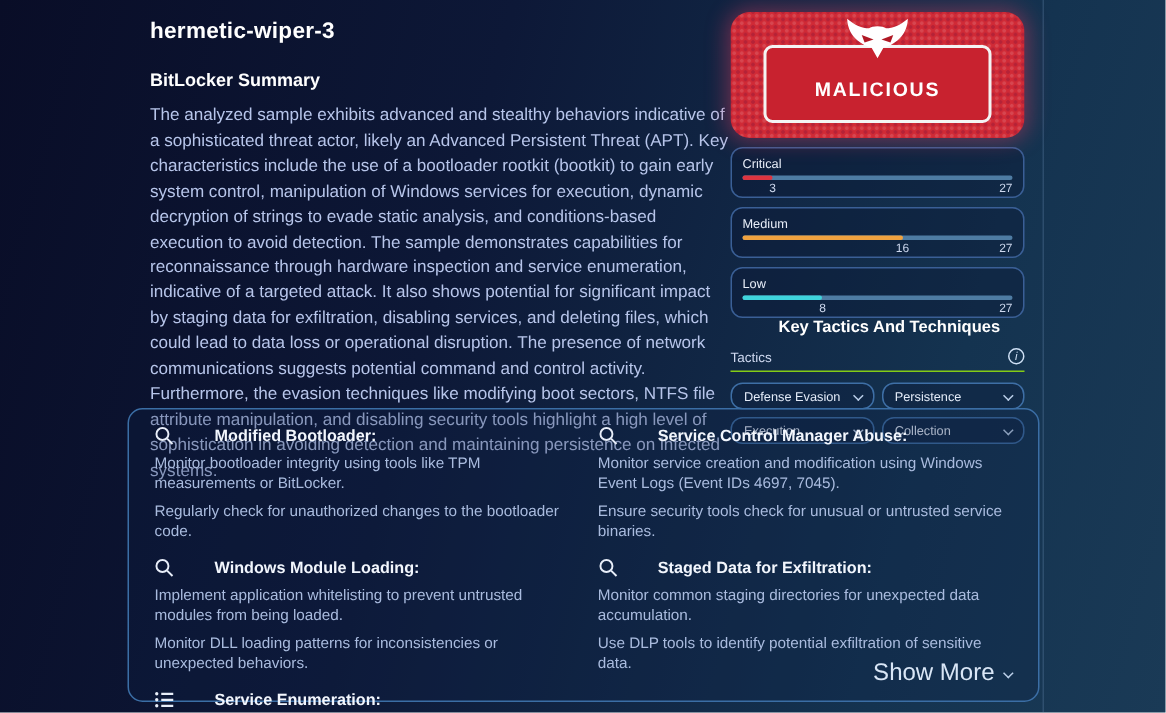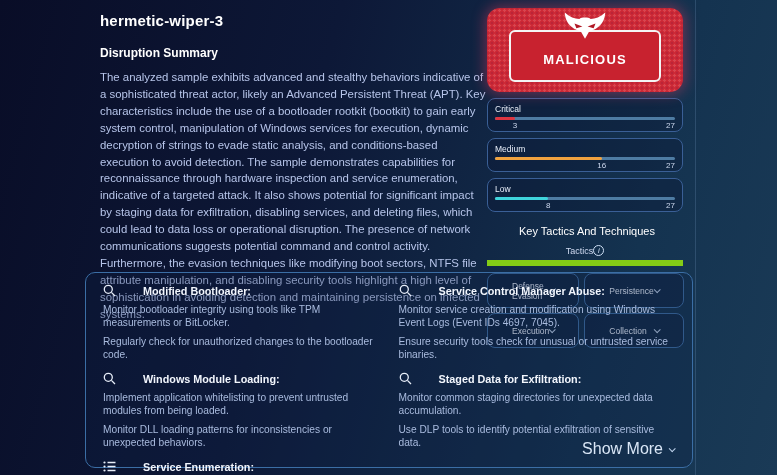--- a/index.html
+++ b/index.html
@@ -36,31 +36,31 @@
   .sev-card { margin-top:6px; border:1px solid #3a5f96; border-radius:8px;
     background:rgba(9,20,48,0.35); padding:5px 7px 3px 7px; height:34px; }
   .sev-card:first-of-type { margin-top:4px; }
   .sev-label { font-size:8.5px; color:#e8eef9; }
   .bar-track { position:relative; margin-top:3px; height:3px; border-radius:2px; background:#4e7ca3; }
   .bar-fill { position:absolute; left:0; top:0; height:3px; border-radius:2px; }
   .bar-nums { position:relative; height:10px; font-size:8px; color:#cdd8ee; }
   .bar-value { position:absolute; top:1px; transform:translateX(-50%); }
   .bar-max { position:absolute; right:0; top:1px; }
 
-  .tactics-heading { margin-top:13px; font-size:11px; font-weight:normal;padding-left:32px; }
-  .tactics-row { margin-top:8px; display:flex; justify-content:center; align-items:center;
-    border-bottom:6px solid #84cc16; padding-bottom:4px; }
+  .tactics-heading { font-size:11px; font-weight:bold;padding-left:32px; }
+  .tactics-row { margin-top:8px; display:flex; justify-content:space-between; align-items:center;
+    border-bottom:1px solid #84cc16; padding-bottom:4px; }
   .tactics-label { font-size:9px; color:#cfd9f0; }
   .info-icon { width:11px; height:11px; border:1px solid #cfe0f5; border-radius:50%;
     font-size:7.5px; color:#cfe0f5; display:flex; align-items:center; justify-content:center;
     font-style:italic; cursor:pointer; }
   .dd-grid { margin-top:7px; display:grid; grid-template-columns:1fr 1fr; gap:5px; }
-  .dropdown { height:35px; border:1px solid #3e6fa6; border-radius:8px;
+  .dropdown { height:18px; border:1px solid #3e6fa6; border-radius:8px;
     background:rgba(14,30,62,0.45); display:flex; align-items:center;
-    justify-content:space-between; padding:0 24px; cursor:pointer; }
+    justify-content:space-between; padding:0 8px; cursor:pointer; }
   .dd-label { font-size:8.5px; color:#e3ebf8; }
   .chev { width:5px; height:5px; border-right:1.4px solid #bcd0ea; border-bottom:1.4px solid #bcd0ea;
     transform:rotate(45deg) translateY(-1px); }
 
   
   .bottom-panel { position:absolute; left:85px; top:272px; width:608px; height:196px;
     border:1px solid #3b6ea5; border-radius:10px; background:rgba(16,34,70,0.28);
     padding:11px 16px 6px 17px; }
   .rec-grid { display:grid; grid-template-columns:1fr 1fr; column-gap:18px; row-gap:11px; }
   .rec-item { }
@@ -71,21 +71,21 @@
   .show-more { position:absolute; right:18px; bottom:9px; display:flex; align-items:center; gap:6px;
     font-size:16px; color:#d9e6f6; cursor:pointer; }
 </style>
 </head>
 <body>
 
 <div class="v-divider"></div>
 
 <div class="left-col">
   <div class="sample-title">hermetic-wiper-3</div>
-  <div class="exec-heading">Disruption Summary</div>
+  <div class="exec-heading">BitLocker Summary</div>
   <div class="exec-body">The analyzed sample exhibits advanced and stealthy behaviors indicative of a sophisticated threat actor, likely an Advanced Persistent Threat (APT). Key characteristics include the use of a bootloader rootkit (bootkit) to gain early system control, manipulation of Windows services for execution, dynamic decryption of strings to evade static analysis, and conditions-based execution to avoid detection. The sample demonstrates capabilities for reconnaissance through hardware inspection and service enumeration, indicative of a targeted attack. It also shows potential for significant impact by staging data for exfiltration, disabling services, and deleting files, which could lead to data loss or operational disruption. The presence of network communications suggests potential command and control activity. Furthermore, the evasion techniques like modifying boot sectors, NTFS file attribute manipulation, and disabling security tools highlight a high level of sophistication in avoiding detection and maintaining persistence on infected systems.</div>
 </div>
 
 <div class="right-col">
 
   <div class="verdict-card">
     <svg class="fox" width="46" height="30" viewBox="0 0 60 40">
       <path fill="#ffffff" d="M3 2 C10 8 16 10.5 22.5 10.5 C25 8 35 8 37.5 10.5 C44 10.5 50 8 57 2 C56.5 11 53 17 48 21 C44 24.4 39.5 26.5 35.5 27.3 L30 37 L24.5 27.3 C20.5 26.5 16 24.4 12 21 C7 17 3.5 11 3 2 Z"></path>
       <path fill="#b01824" d="M16 16.5 L26.5 20.5 L18.5 23 Z"></path>
       <path fill="#b01824" d="M44 16.5 L33.5 20.5 L41.5 23 Z"></path>

